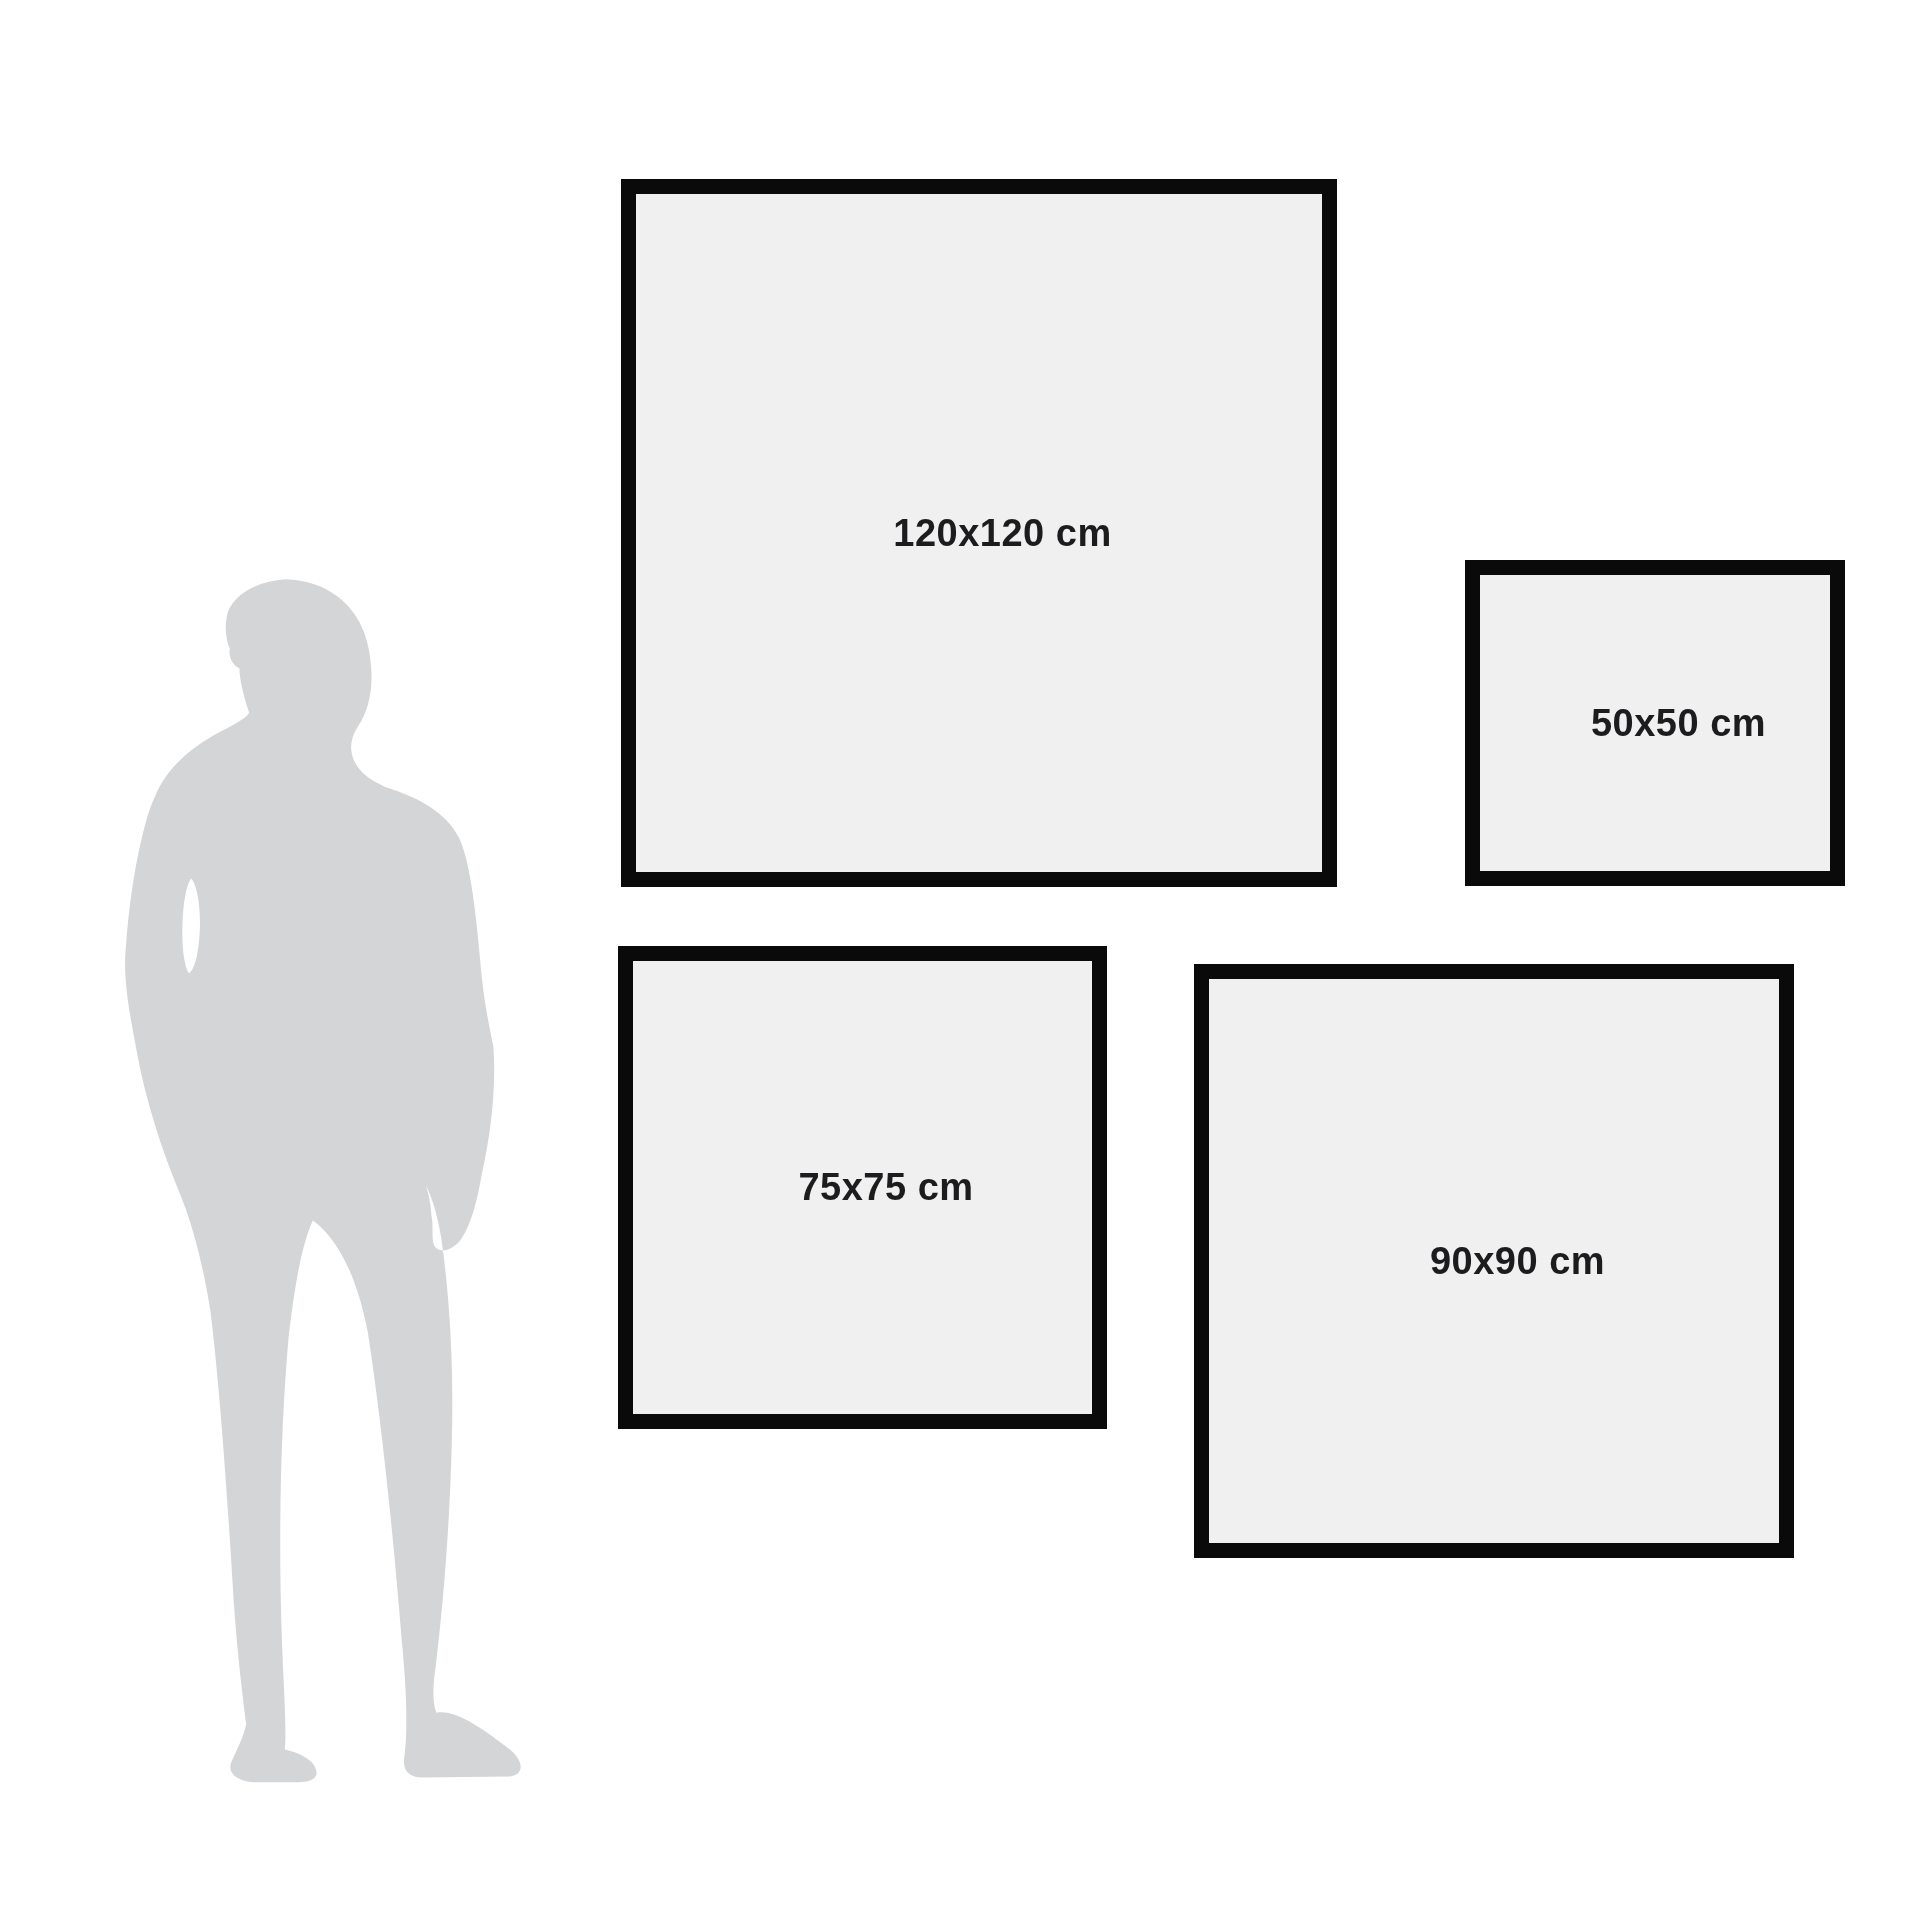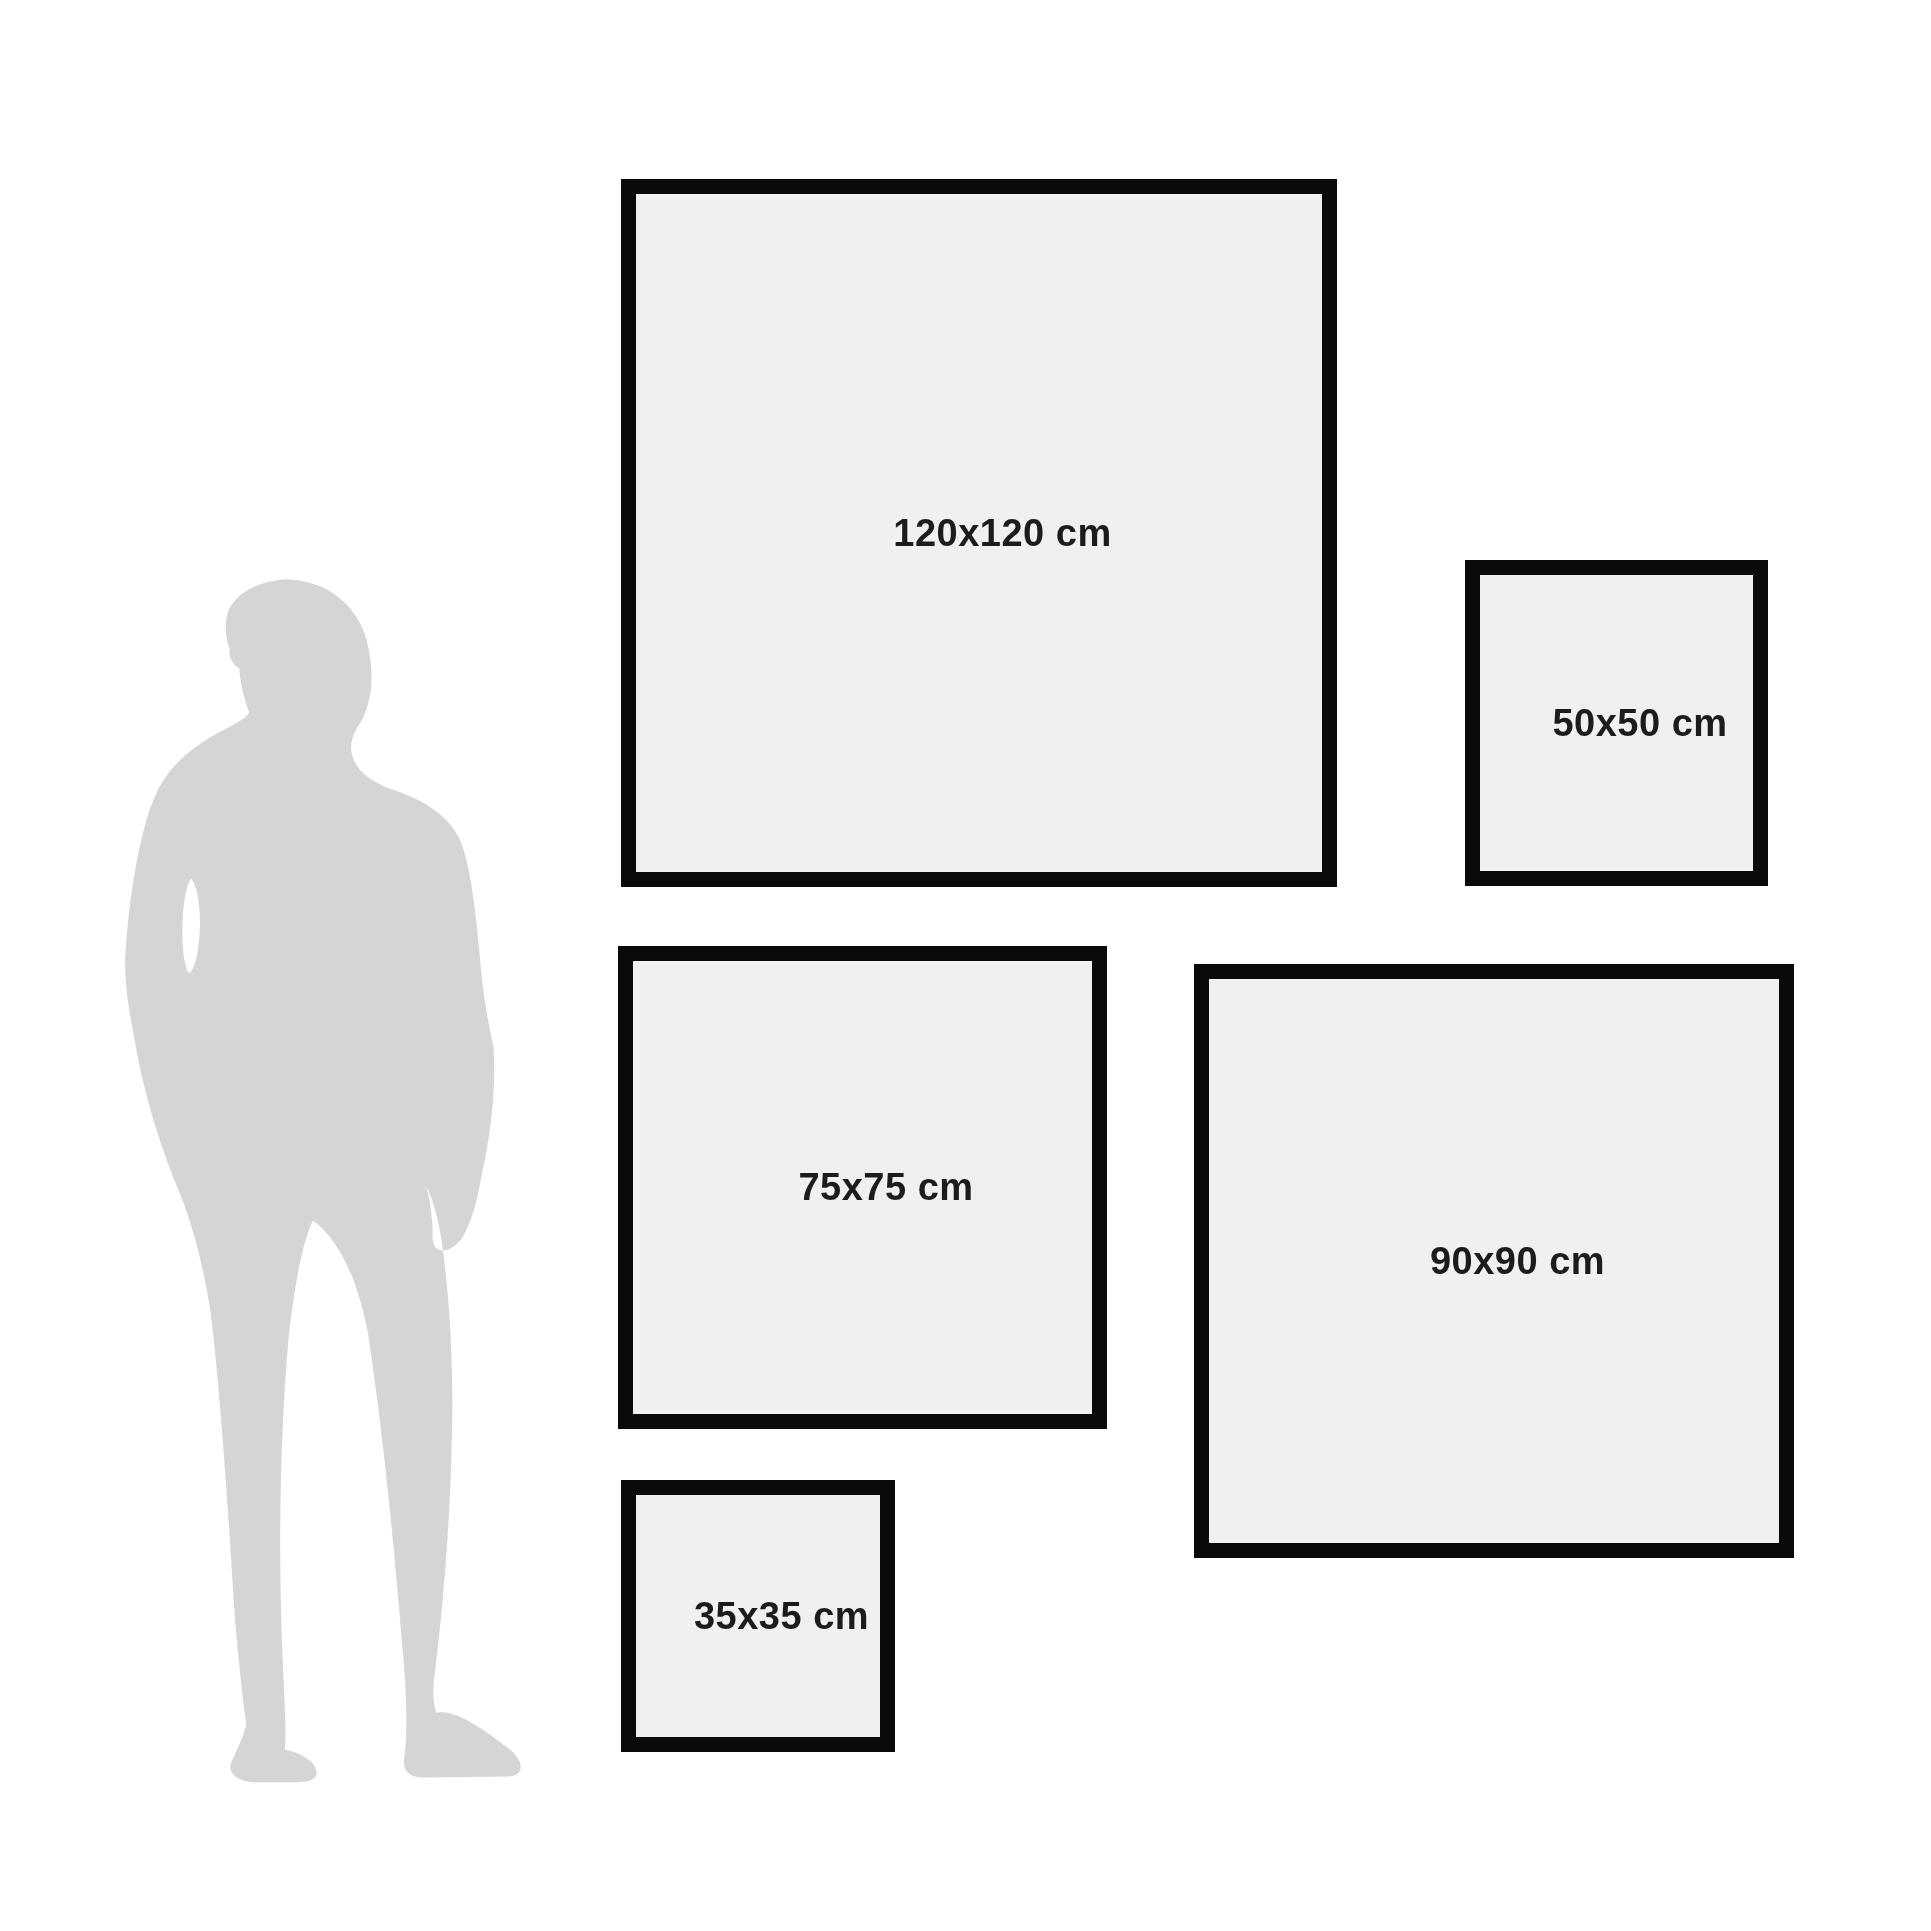--- a/index.html
+++ b/index.html
@@ -29,21 +29,21 @@
     padding-left: 47px;
   }
   .size-label {
     font-size: 38px;
     font-weight: 700;
     letter-spacing: 0.5px;
     color: var(--label-text, #1c1c1e);
     white-space: nowrap;
   }
   .f120 { left: 621px;  top: 179px;  width: 716px; height: 708px; }
-  .f50  { left: 1465px; top: 560px;  width: 303px; height: 326px; }
+  .f50  { left: 1465px; top: 560px;  width: 380px; height: 326px; }
   .f75  { left: 618px;  top: 946px;  width: 489px; height: 483px; }
   .f90  { left: 1194px; top: 964px;  width: 600px; height: 594px; }
   .f35  { left: 621px;  top: 1480px; width: 274px; height: 272px; }
 </style>
 </head>
 <body>
 
 <div class="canvas">
 
   <svg class="silhouette" viewBox="0 0 2000 2000" xmlns="http://www.w3.org/2000/svg" aria-hidden="true">
@@ -111,18 +111,15 @@
   </div>
 
   <div class="frame f75">
     <span class="size-label">75x75 cm</span>
   </div>
 
   <div class="frame f90">
     <span class="size-label">90x90 cm</span>
   </div>
 
-  <div class="frame f35">
-    <span class="size-label">35x35 cm</span>
-  </div>
 
 </div>
 
 
 </body></html>

